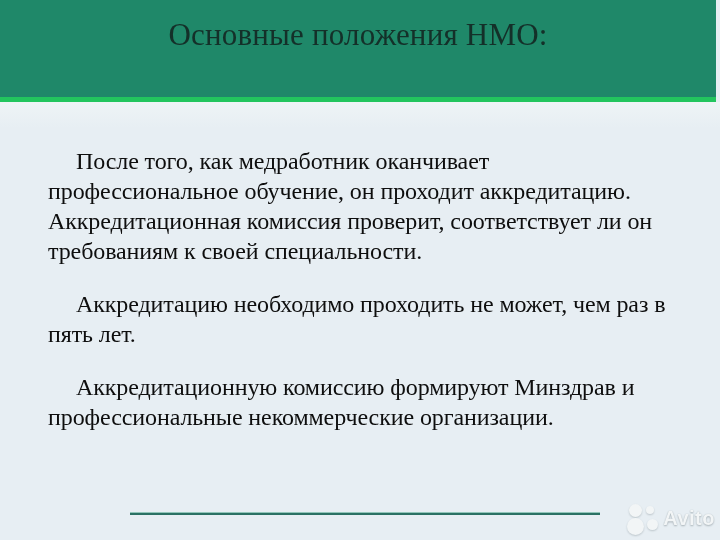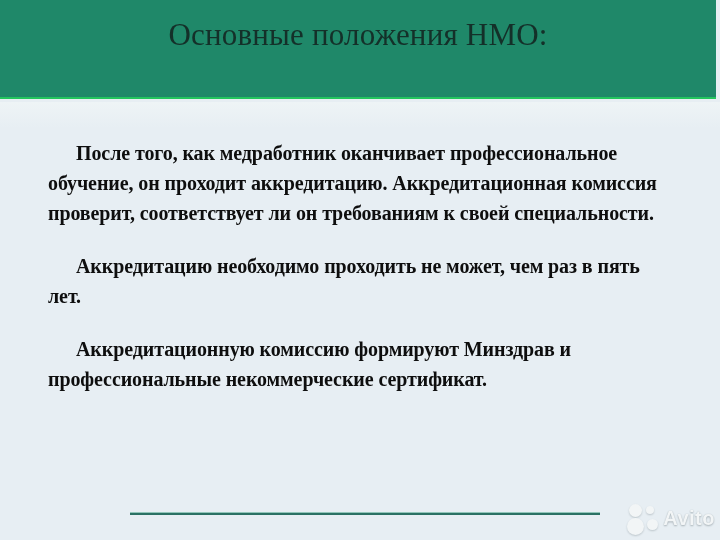--- a/index.html
+++ b/index.html
@@ -14,21 +14,21 @@
     overflow: hidden;
     background: #e7eef3;
   }
 
   
   .banner {
     position: absolute;
     top: 0; left: 0; right: 4px;
     height: 97px;
     background: #1f8869;
-    border-bottom: 2px solid #22c55e;
+    border-bottom: 5px solid #22c55e;
     text-align: center;
     box-sizing: content-box;
   }
   .banner .title-line {
     display: block;
     font-family: "Liberation Serif", serif;
     font-size: 31px;
     line-height: 36px;
     color: #143029;
     letter-spacing: 0.2px;
@@ -37,27 +37,26 @@
   .banner .title-wrap { padding-top: 17px; }
 
   
   .content {
     position: absolute;
     top: 102px; left: 0; right: 0; bottom: 0;
     padding: 36px 52px 0 48px;
     background: linear-gradient(180deg, #eef4f6 0px, #e7eef3 26px);
   }
   .content p {
-    margin: 0 0 23px 0;
+    margin: 8px 0 23px 0;
     text-indent: 28px;
-    font-size: 20px;
+    font-size: 24px;
     line-height: 30px;
     color: #0e0e0e;
     letter-spacing: -0.1px;
-    font-weight: bold;
   }
 
   
   .divider {
     position: absolute;
     left: 130px;
     top: 512px;
     width: 470px;
     height: 2px;
     background: #2b7164;
@@ -106,21 +105,21 @@
 
   <div class="banner">
     <div class="title-wrap">
       <span class="title-line">Основные положения НМО:</span>
     </div>
   </div>
 
   <div class="content">
     <p>После того, как медработник оканчивает профессиональное обучение, он проходит аккредитацию. Аккредитационная комиссия проверит, соответствует ли он требованиям к своей специальности.</p>
     <p>Аккредитацию необходимо проходить не может, чем раз в пять лет.</p>
-    <p>Аккредитационную комиссию формируют Минздрав и профессиональные некоммерческие сертификат.</p>
+    <p>Аккредитационную комиссию формируют Минздрав и профессиональные некоммерческие организации.</p>
   </div>
 
   <div class="divider"></div>
 
   <div class="watermark">
     <div class="avito-mark">
       <span class="c-tl"></span>
       <span class="c-tr"></span>
       <span class="c-bl"></span>
       <span class="c-br"></span>

